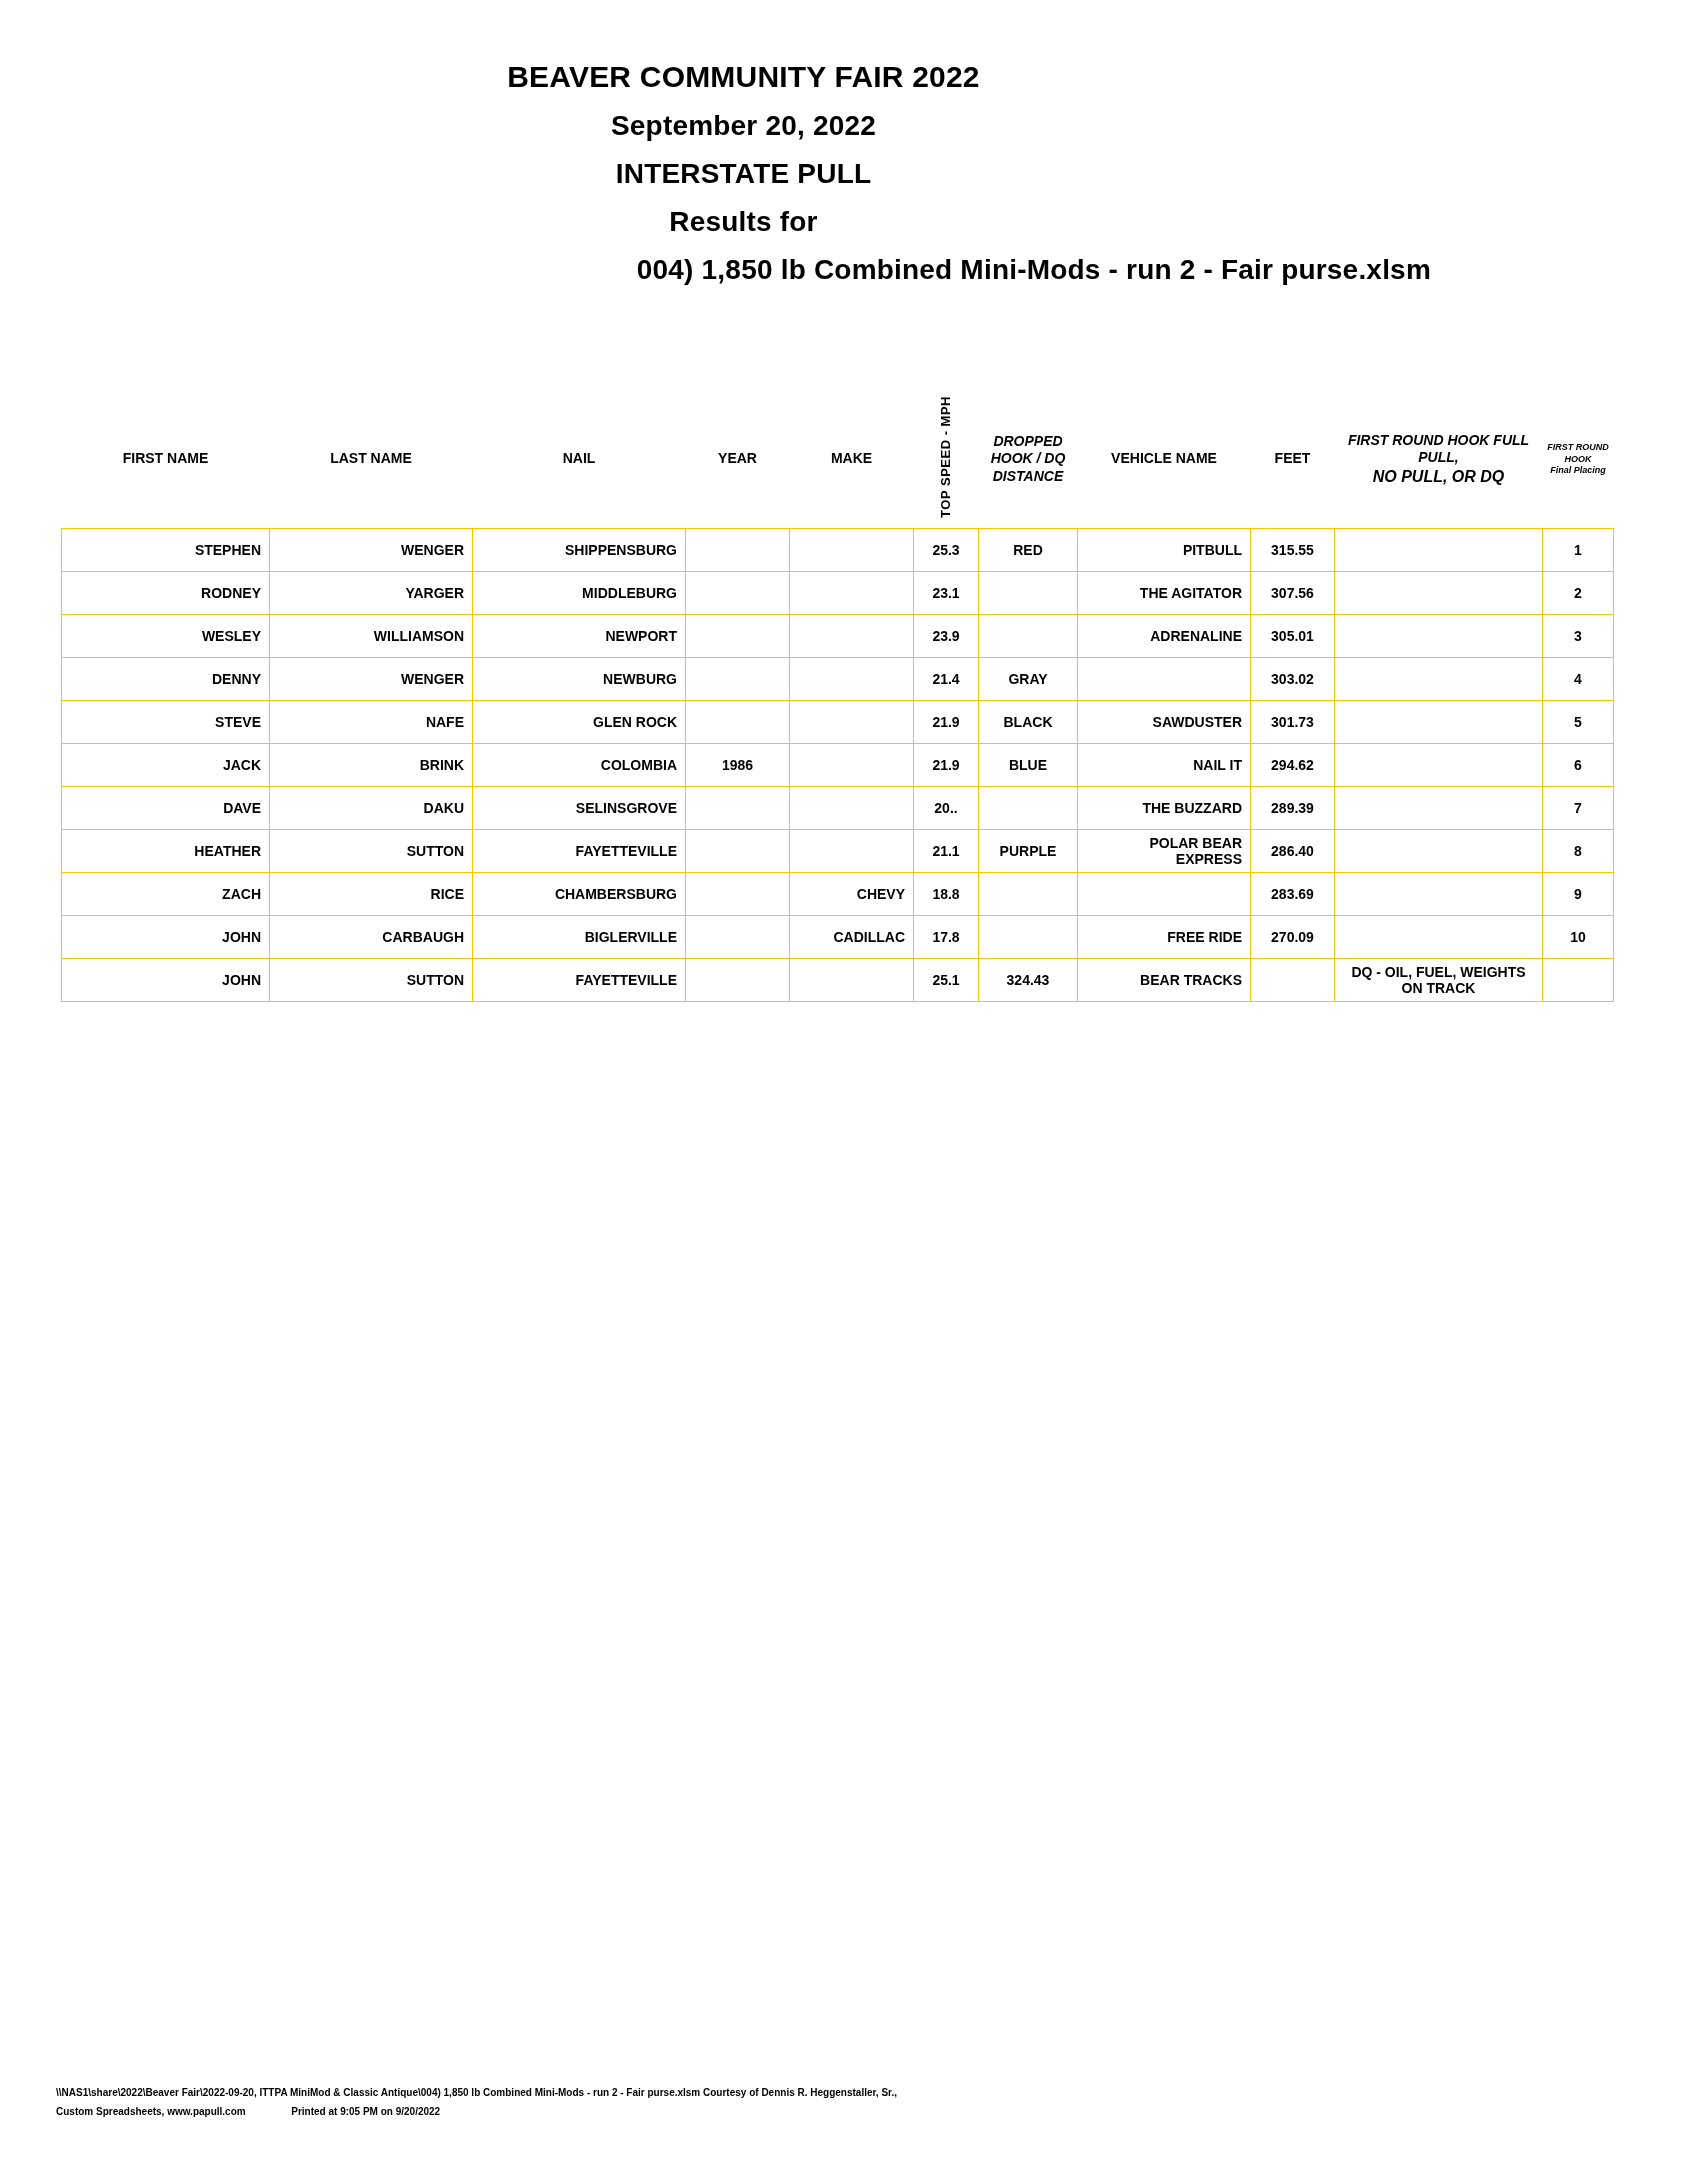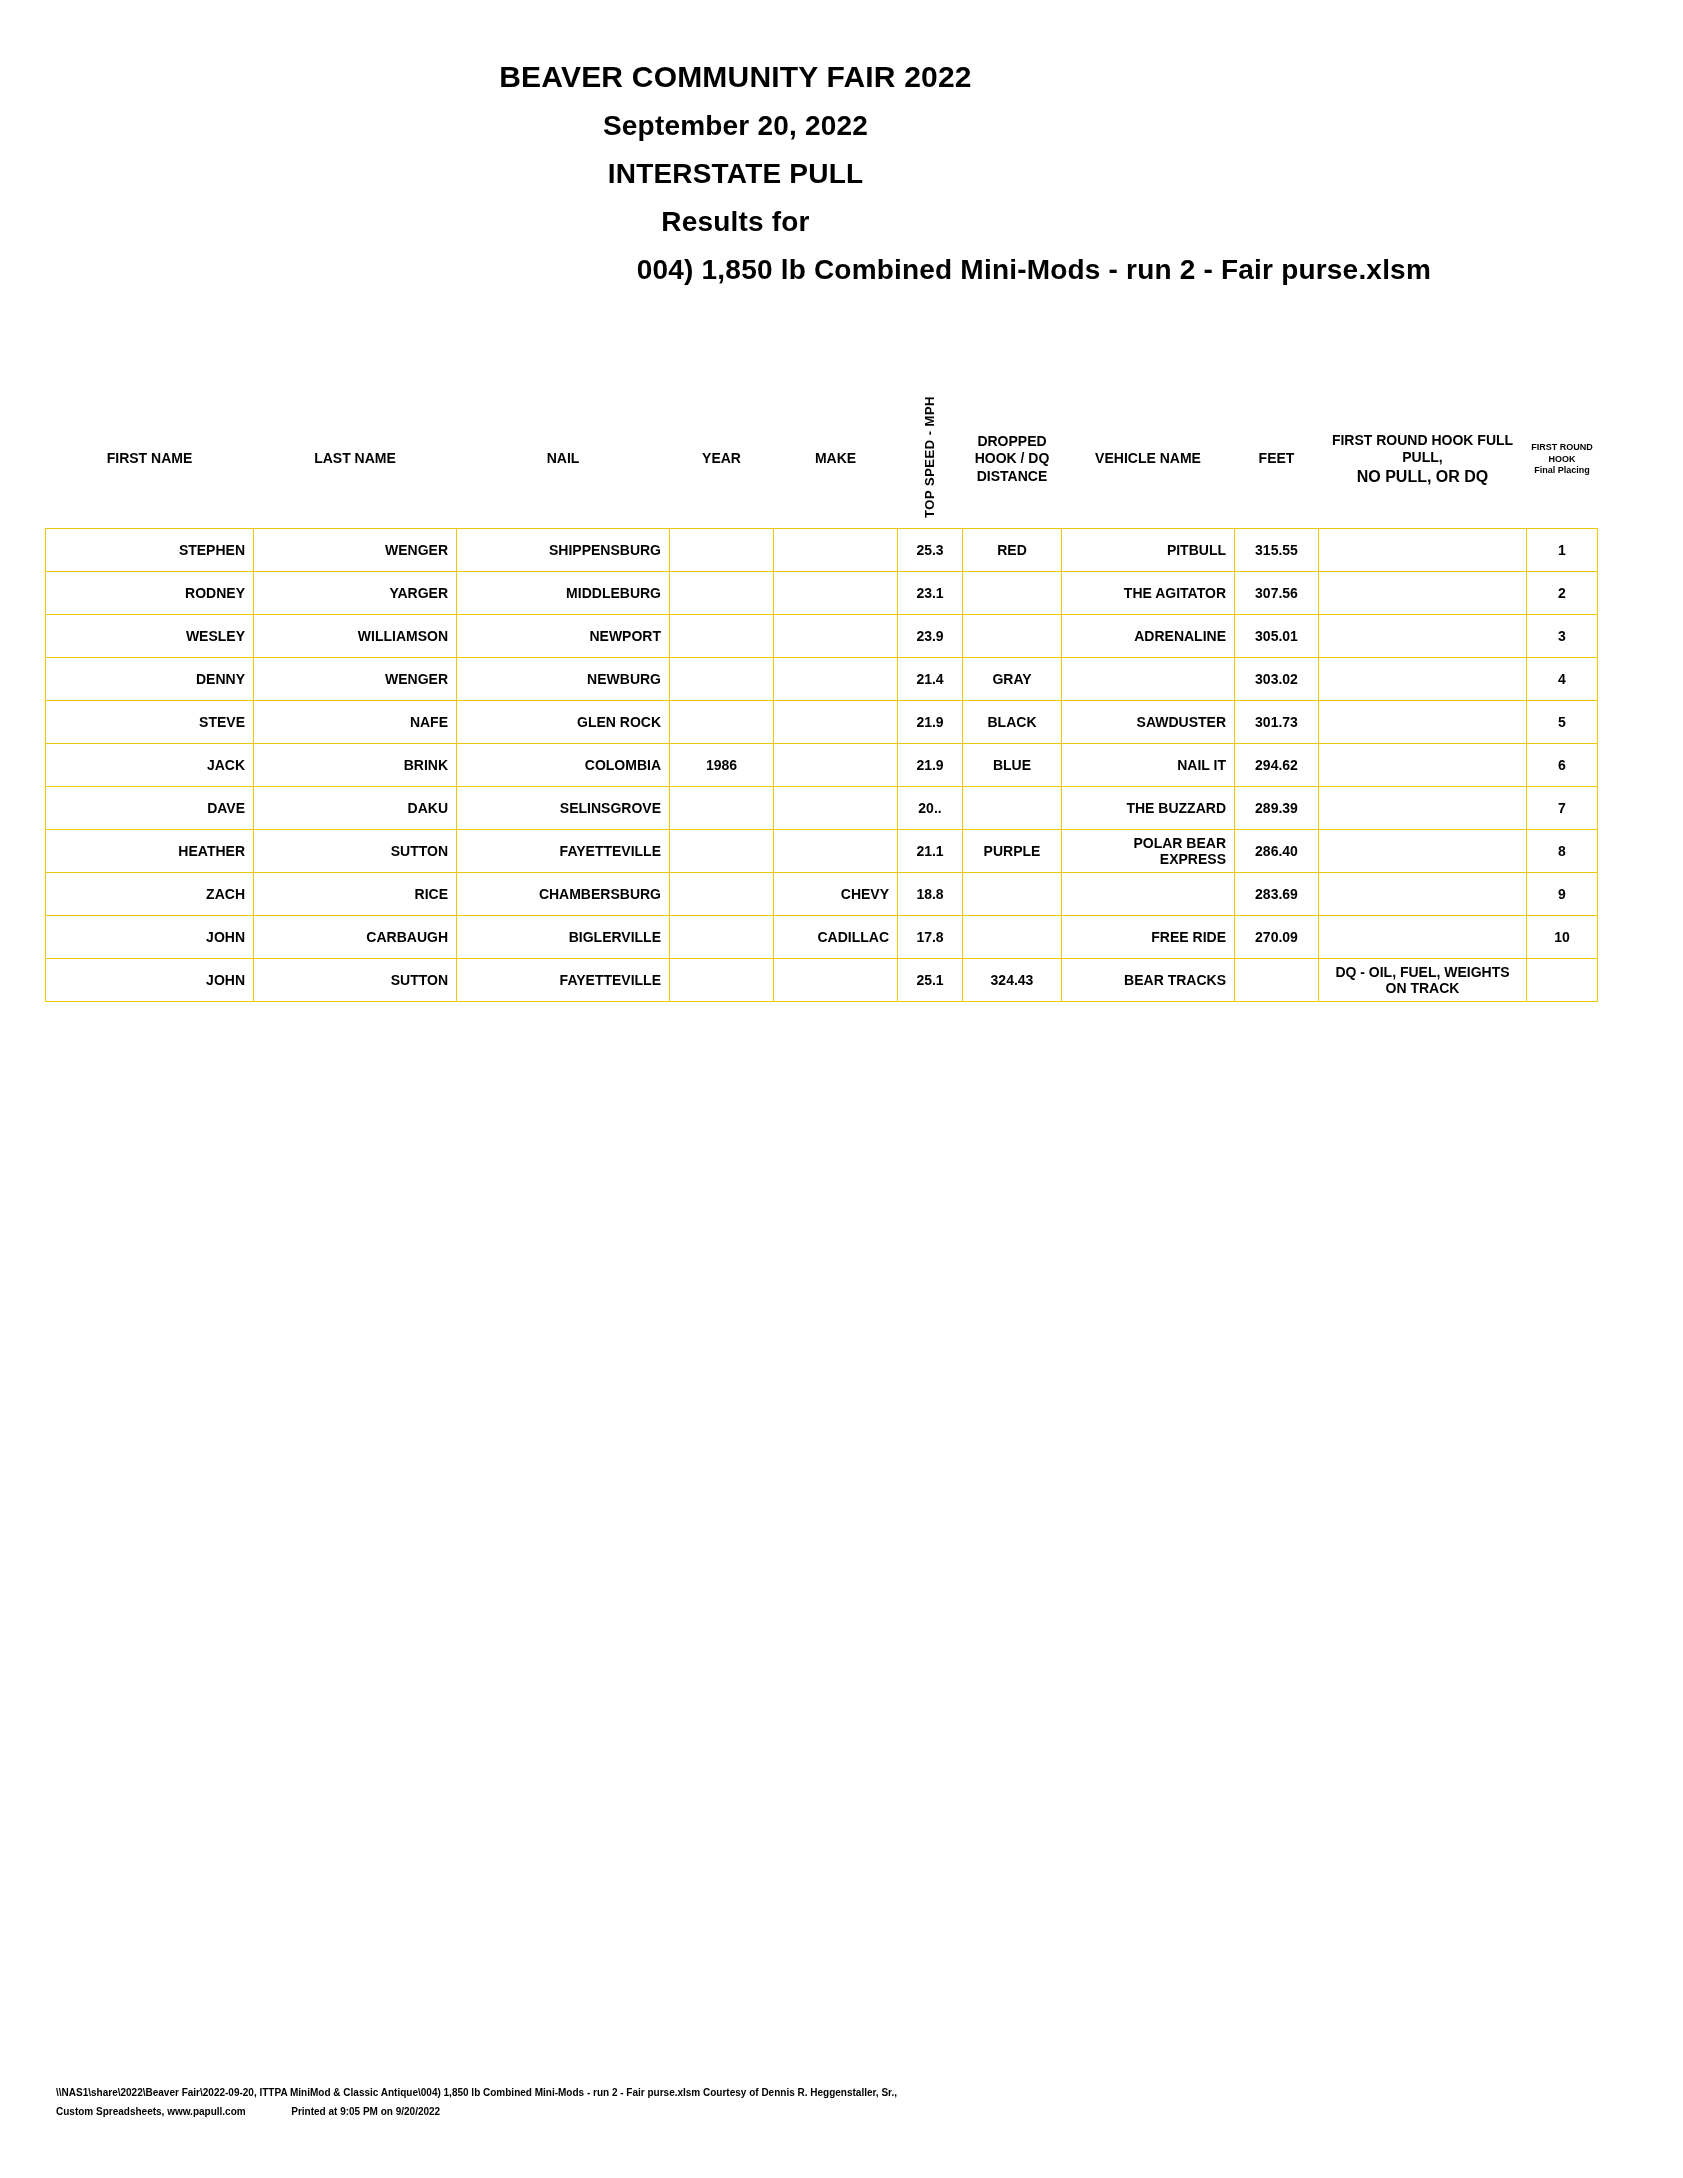--- a/index.html
+++ b/index.html
@@ -11,21 +11,21 @@
     width: 1683px;
     height: 2178px;
     font-family: "Liberation Sans", sans-serif;
     color: #000000;
     position: relative;
   }
   .page {
     width: 1471px;
     height: 2178px;
     box-sizing: border-box;
-    padding: 50px 40px 0 40px;
+    padding: 50px 40px 0 56px;
     position: relative;
   }
   .titles {
     text-align: center;
     margin-top: 10px;
   }
   .title-line {
     font-weight: bold;
     letter-spacing: 0.2px;
   }
@@ -76,20 +76,21 @@
     font-size: 13px;
     font-weight: bold;
     line-height: 1.15;
     letter-spacing: 0.5px;
     white-space: pre-line;
     text-align: center;
   }
   th.small-head {
     font-size: 11px;
     font-weight: bold;
+    font-style: italic;
   }
   th.small-head .sub {
     font-size: 16px;
     font-weight: bold;
     display: block;
   }
   .footer {
     position: absolute;
     left: 56px;
     right: 40px;

